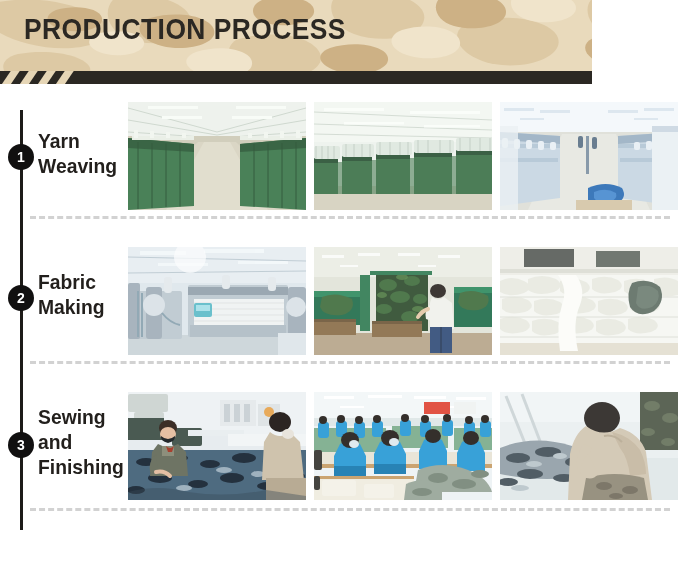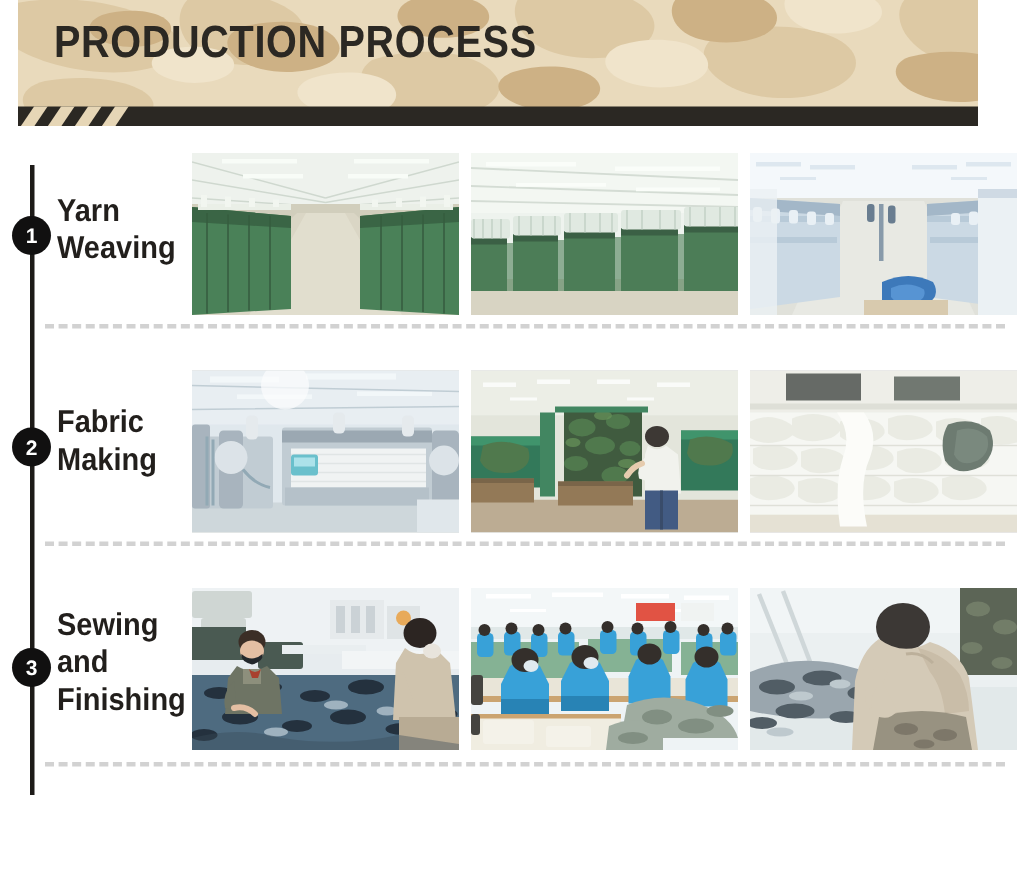--- a/index.html
+++ b/index.html
@@ -12,25 +12,24 @@
     width: 680px;
     height: 581px;
     overflow: hidden;
     font-family: "Liberation Sans", sans-serif;
     -webkit-font-smoothing: antialiased;
   }
 
   
   .header {
     position: relative;
-    width: 640px;
+    width: 592px;
     height: 84px;
     background: #fde047;
     overflow: hidden;
-    margin-left: 12px;
   }
   .camo-svg {
     position: absolute;
     top: 0; left: 0;
     width: 680px;
     height: 84px;
     display: block;
   }
   .header-title {
     position: absolute;

